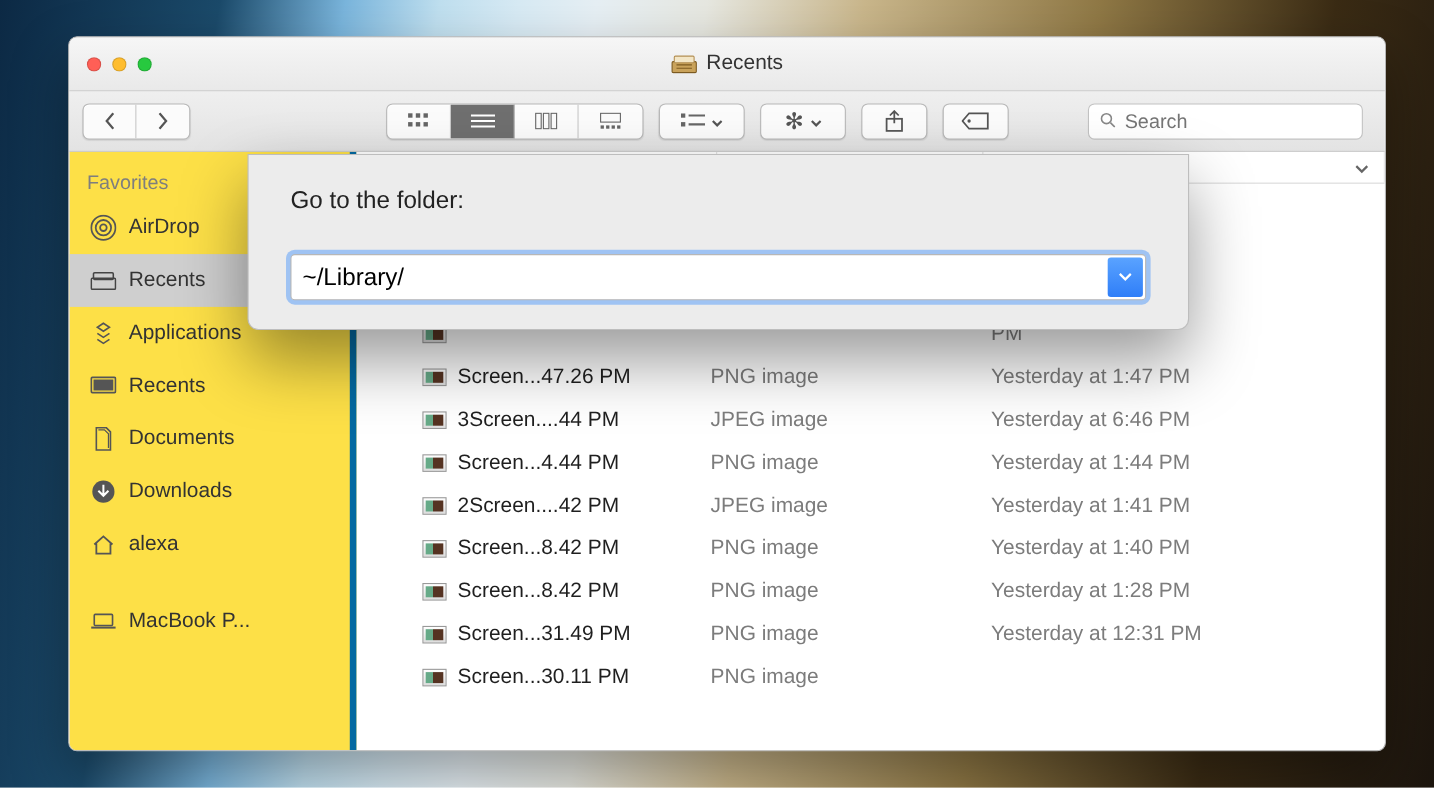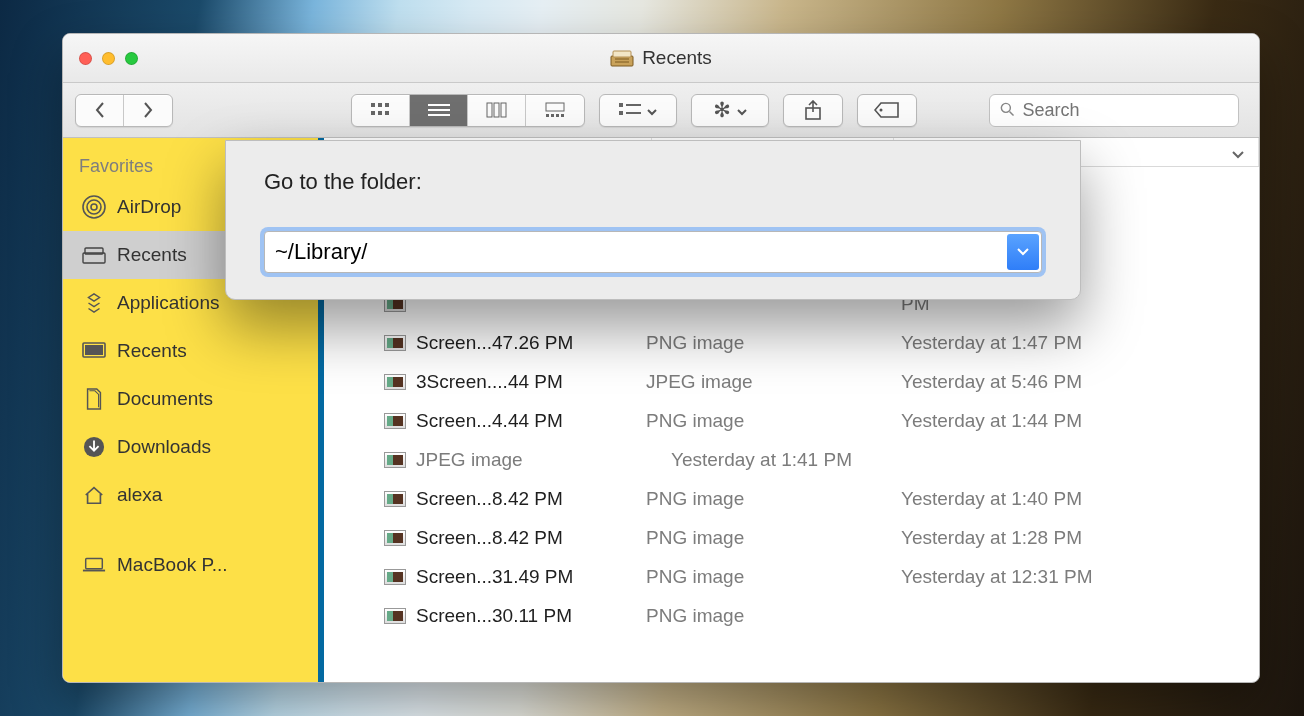--- a/index.html
+++ b/index.html
@@ -308,30 +308,31 @@
           <div class="row">
             <span class="thumb"></span>
             <span class="name">Screen...47.26 PM</span>
             <span class="kind">PNG image</span>
             <span class="dm">Yesterday at 1:47 PM</span>
           </div>
           <div class="row">
             <span class="thumb"></span>
             <span class="name">3Screen....44 PM</span>
             <span class="kind">JPEG image</span>
-            <span class="dm">Yesterday at 5:46 PM</span>
+            <span class="dm">Yesterday at 6:46 PM</span>
           </div>
           <div class="row">
             <span class="thumb"></span>
             <span class="name">Screen...4.44 PM</span>
             <span class="kind">PNG image</span>
             <span class="dm">Yesterday at 1:44 PM</span>
           </div>
           <div class="row">
             <span class="thumb"></span>
+            <span class="name">2Screen....42 PM</span>
             <span class="kind">JPEG image</span>
             <span class="dm">Yesterday at 1:41 PM</span>
           </div>
           <div class="row">
             <span class="thumb"></span>
             <span class="name">Screen...8.42 PM</span>
             <span class="kind">PNG image</span>
             <span class="dm">Yesterday at 1:40 PM</span>
           </div>
           <div class="row">

